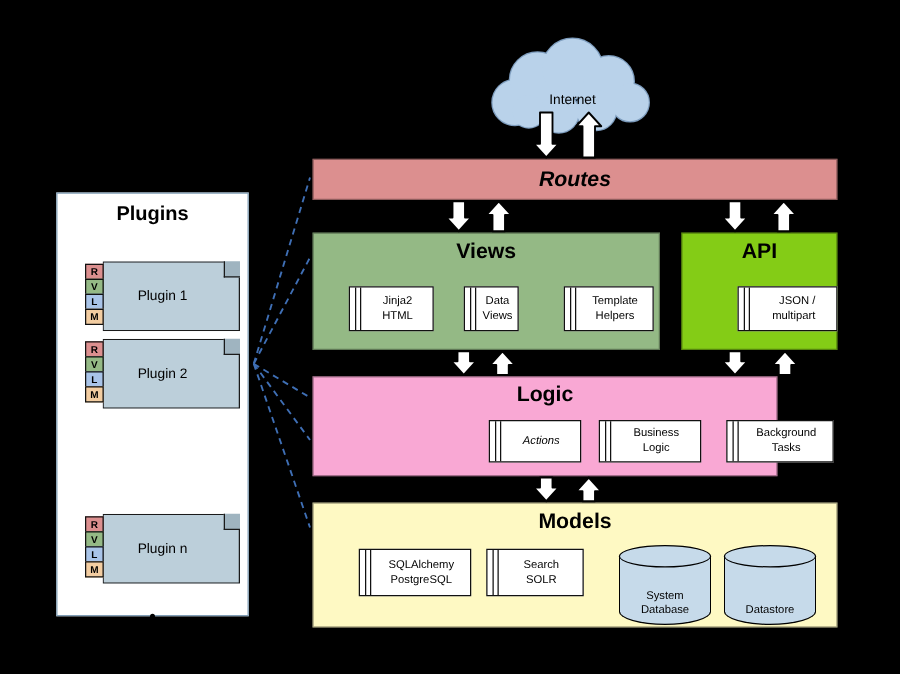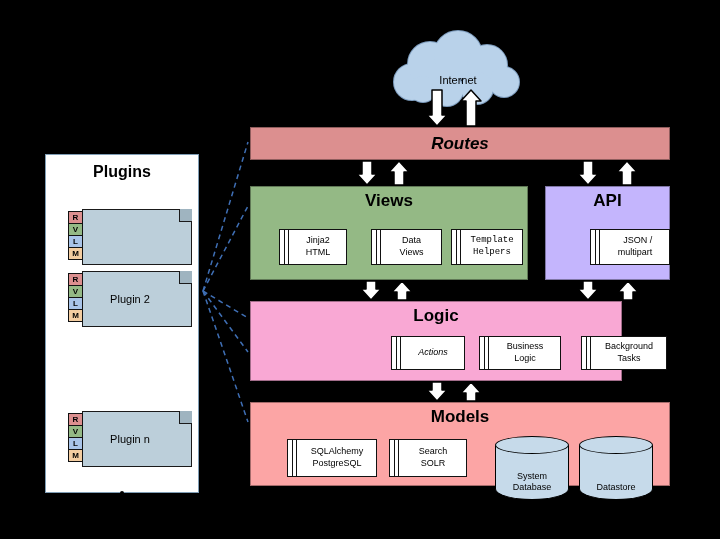--- a/index.html
+++ b/index.html
@@ -26,23 +26,23 @@
   .fold{position:absolute;top:0;right:0;width:13px;height:13px;background:#9fb4c0;border-left:1px solid #1a1a1a;border-bottom:1px solid #1a1a1a;box-sizing:border-box;}
   .plugin-label{position:absolute;left:14px;top:0;width:96px;height:56px;display:flex;align-items:center;justify-content:center;font-size:11px;}
   .dots{position:absolute;left:70px;top:326px;width:12px;}
   .dot{width:4px;height:4px;border-radius:50%;background:#000;margin:10px auto 0 auto;}
   
   .layer{position:absolute;box-sizing:border-box;border:1px solid rgba(0,0,0,0.35);}
   .layer-title{position:absolute;left:0;width:100%;text-align:center;font-size:17px;font-weight:bold;}
   .routes{left:250px;top:127px;width:420px;height:33px;background:#dc8f8f;font-style:italic;}
   .routes .layer-title{top:6px;}
   .views{left:250px;top:186px;width:278px;height:94px;background:#94b985;}
-  .api{left:545px;top:186px;width:125px;height:94px;background:#c4b5fd;}
+  .api{left:545px;top:186px;width:125px;height:94px;background:#84cc16;}
   .logic{left:250px;top:301px;width:372px;height:80px;background:#f9a8d4;}
-  .models{left:250px;top:402px;width:420px;height:84px;background:#fca5a5;}
+  .models{left:250px;top:402px;width:420px;height:100px;background:#fef9c3;}
   .views .layer-title,.api .layer-title,.logic .layer-title,.models .layer-title{top:4px;}
   
   .component{position:absolute;background:#fff;border:1px solid #111;box-sizing:border-box;
     display:flex;align-items:center;justify-content:center;text-align:center;
     font-size:9px;line-height:1.3;padding-left:10px;margin-left:16px;}
   .component::before{content:"";position:absolute;left:4px;top:0;bottom:0;width:1px;background:#111;}
   .component::after{content:"";position:absolute;left:8px;top:0;bottom:0;width:1px;background:#111;}
   .multiline{white-space:pre-line;}
   
   .cylinder{position:absolute;width:74px;height:64px;}
@@ -58,20 +58,21 @@
 
 <div class="canvas">
 
 
   <div class="plugins-panel">
     <div class="plugins-title">Plugins</div>
 
     <div class="plugin" style="top:54px">
       <div class="plugin-box"></div>
       <div class="fold" style="right:2px;"></div>
+      <div class="plugin-label">Plugin 1</div>
       <div class="plugin-tabs">
         <span class="tab tab-r">R</span>
         <span class="tab tab-v">V</span>
         <span class="tab tab-l">L</span>
         <span class="tab tab-m">M</span>
       </div>
     </div>
 
     <div class="plugin" style="top:116px">
       <div class="plugin-box"></div>
@@ -105,23 +106,23 @@
   </div>
 
   <div class="layer routes">
     <div class="layer-title">Routes</div>
   </div>
 
   <div class="layer views">
     <div class="layer-title">Views</div>
     <div class="component multiline" style="left:12px;top:42px;width:68px;height:36px;">Jinja2
 HTML</div>
-    <div class="component multiline" style="left:104px;top:42px;width:71px;height:36px;">Data
+    <div class="component multiline" style="left:104px;top:42px;width:44px;height:36px;">Data
 Views</div>
-    <div class="component multiline" style="left:184px;top:42px;width:72px;height:36px;font-family:Liberation Mono, monospace;">Template
+    <div class="component multiline" style="left:184px;top:42px;width:72px;height:36px;">Template
 Helpers</div>
   </div>
 
   <div class="layer api">
     <div class="layer-title">API</div>
     <div class="component multiline" style="left:28px;top:42px;width:80px;height:36px;text-align:right;">JSON /
 multipart</div>
   </div>
 
   <div class="layer logic">

